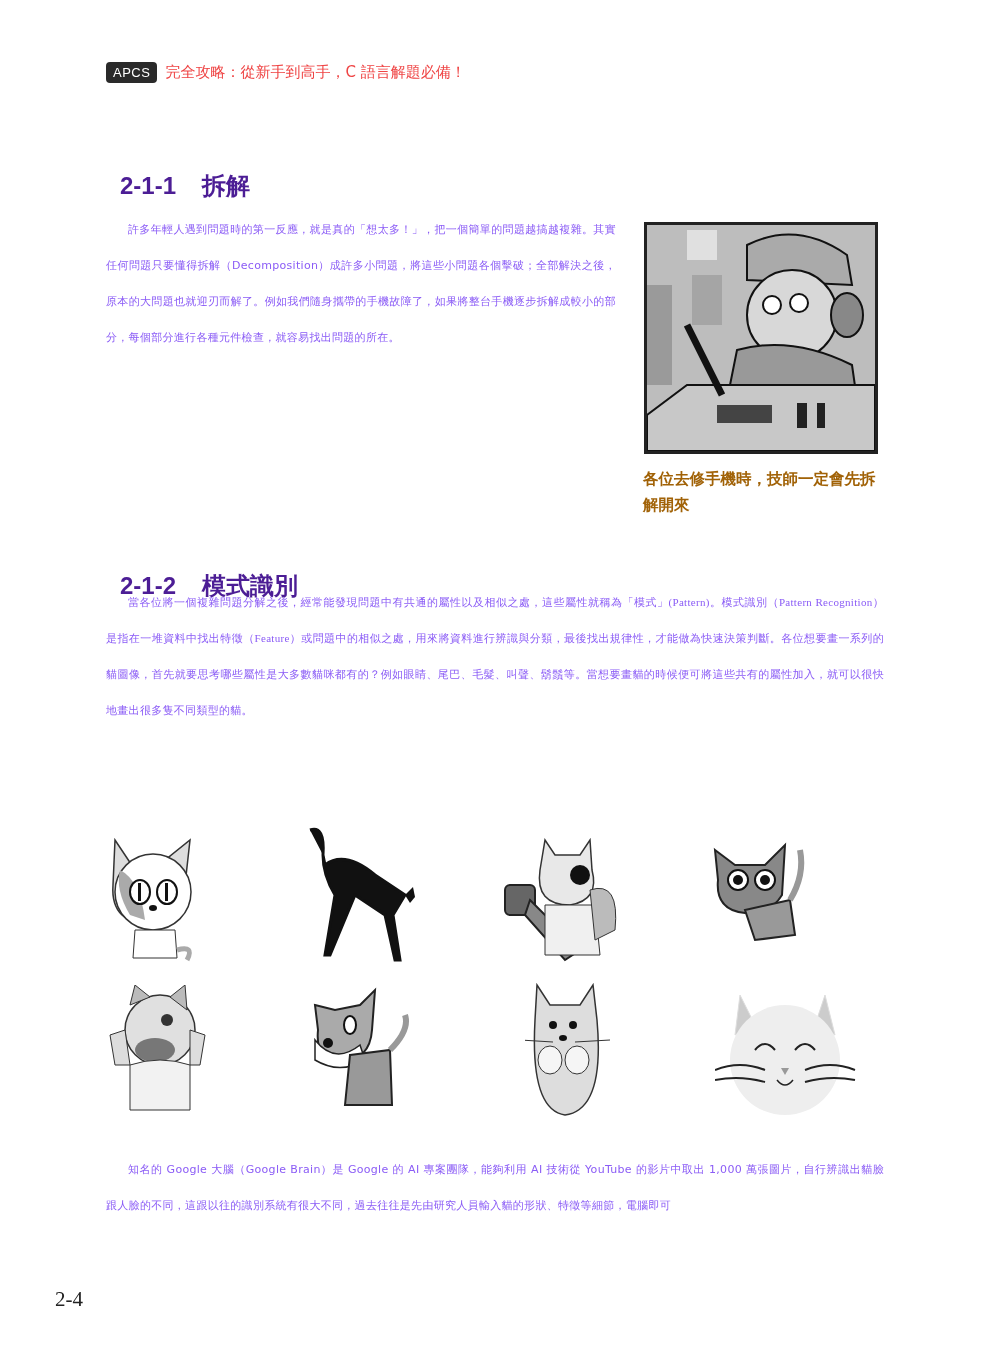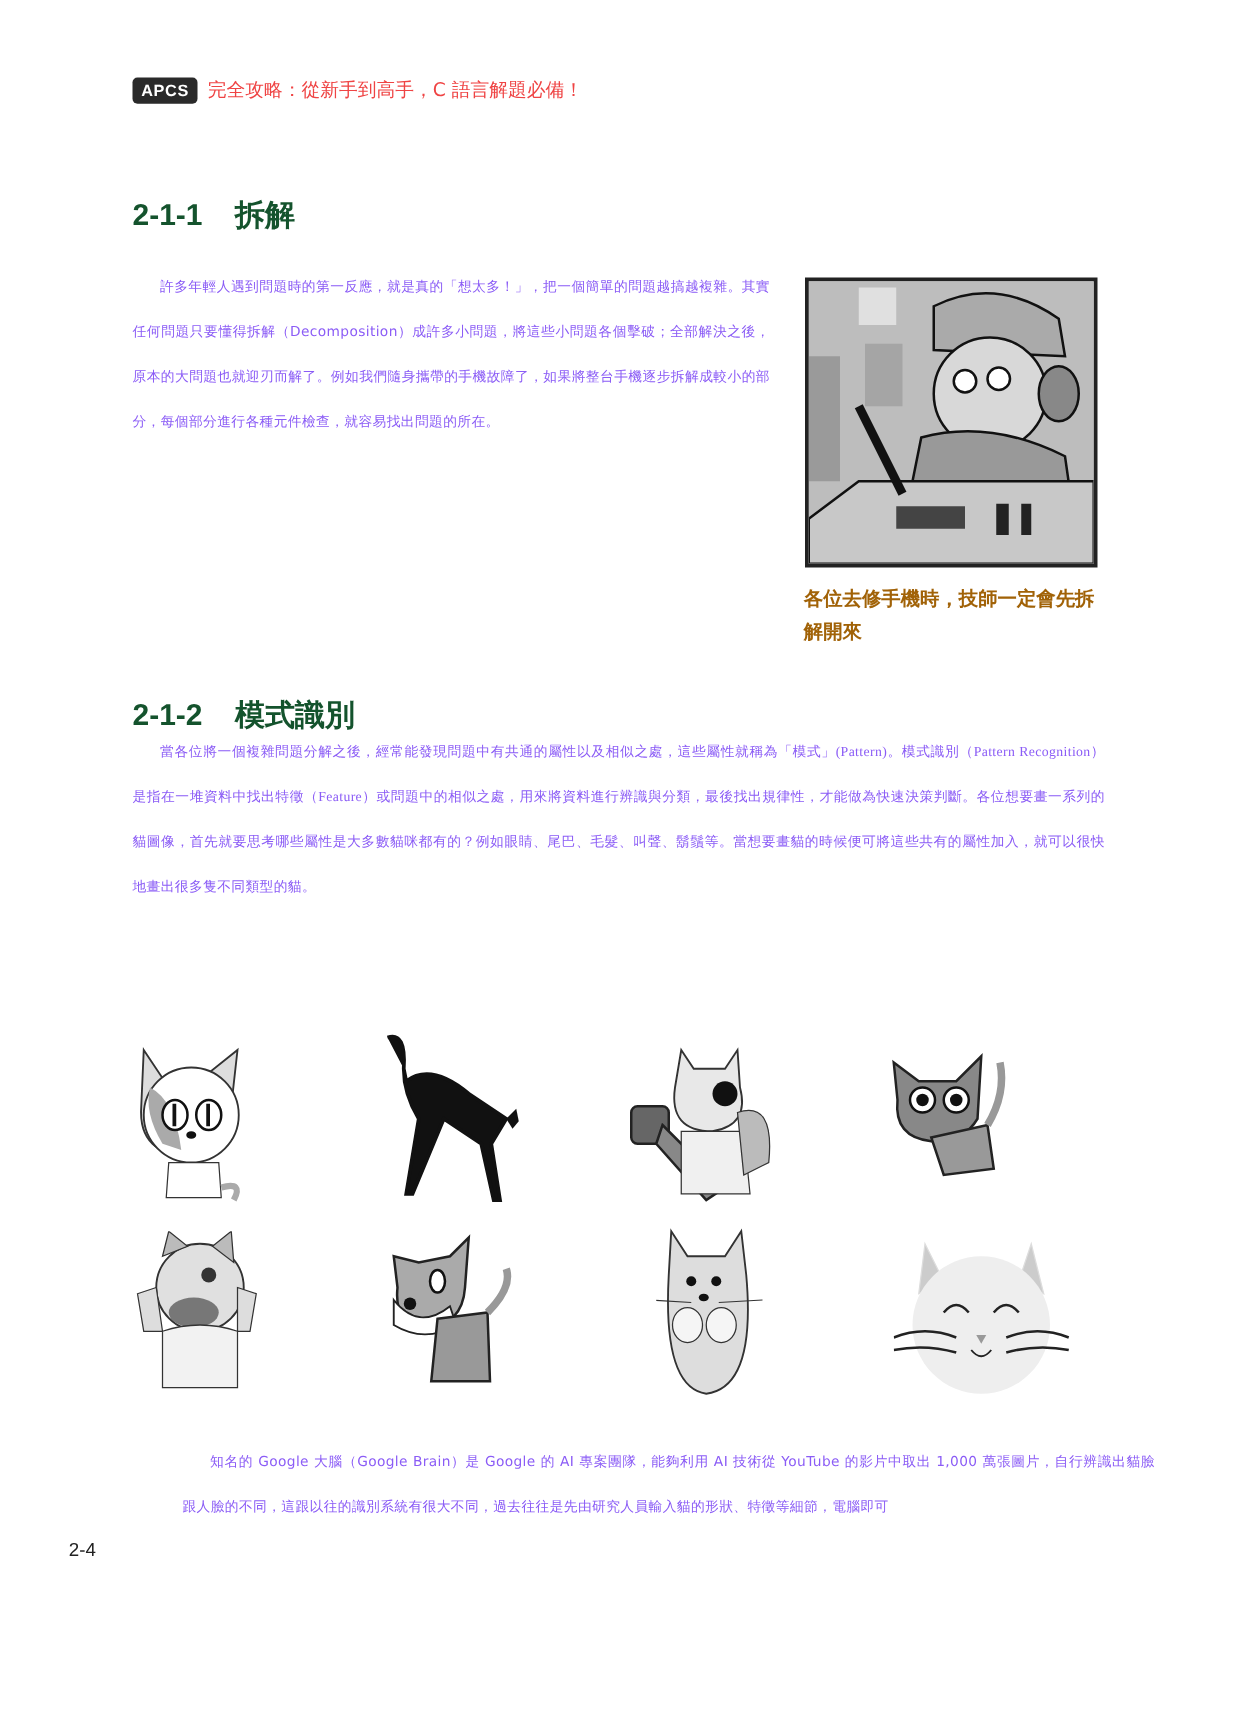--- a/index.html
+++ b/index.html
@@ -1,33 +1,33 @@
 <!DOCTYPE html>
 <html><head>
 <meta charset="utf-8">
 <style>
   html,body{margin:0;padding:0;background:#fff;}
   body{width:1000px;height:1368px;position:relative;overflow:hidden;
        font-family:"DejaVu Sans","Liberation Sans",sans-serif;color:#222;}
   .header{position:absolute;left:106px;top:62px;display:flex;align-items:center;gap:8px;}
-  .badge{background:#2a2a2a;color:#fff;font-family:"Liberation Sans",sans-serif;font-weight:bold;
+  .badge{background:#2a2a2a;color:#fff;font-family:"Liberation Sans",sans-serif;font-weight:normal;
          font-size:13px;padding:3px 7px;border-radius:4px;letter-spacing:0.5px;}
   .header-title{font-size:15px;color:#ef4444;}
-  h2{position:absolute;margin:0;font-size:24px;font-weight:bold;color:#14532d;
+  h2{position:absolute;margin:14px;font-size:24px;font-weight:bold;color:#4c1d95;
      font-family:"DejaVu Sans","Liberation Sans",sans-serif;}
   h2 .num{font-family:"Liberation Sans",sans-serif;margin-right:26px;}
   .para{position:absolute;margin:0;font-size:11px;line-height:36px;color:#8b5cf6;
         text-indent:2em;text-align:justify;letter-spacing:0.3px;}
   .figure1{position:absolute;left:644px;top:222px;width:234px;height:232px;border:3px solid #222;
            box-sizing:border-box;background:linear-gradient(180deg,#cfcfcf,#9e9e9e);overflow:hidden;}
   .caption{position:absolute;left:643px;top:466px;width:245px;font-size:15.5px;line-height:26px;
            font-weight:bold;color:#a16207;margin:0;}
   .cats{position:absolute;left:100px;top:820px;width:790px;height:320px;}
   .cat{position:absolute;width:170px;height:140px;}
-  .pagenum{position:absolute;left:55px;top:1232px;font-size:15px;font-family:Liberation Sans, sans-serif;color:#222;}
+  .pagenum{position:absolute;left:55px;top:1287px;font-size:21px;font-family:Liberation Serif, serif;color:#222;}
 </style>
 </head>
 <body>
 
 <div class="header">
   <span class="badge">APCS</span>
   <span class="header-title">完全攻略：從新手到高手，C 語言解題必備！</span>
 </div>
 
 <h2 style="left:106px;top:156px;">
@@ -144,15 +144,15 @@
       <path d="M25 15 L40 45 L20 55Z M110 15 L100 45 L120 55Z" fill="#ccc" stroke="#ddd"></path>
       <circle cx="70" cy="80" r="55" fill="#eee"></circle>
       <path d="M40 70 Q50 58 60 70 M80 70 Q90 58 100 70" fill="none" stroke="#222" stroke-width="2"></path>
       <path d="M66 88 L74 88 L70 95Z" fill="#999"></path>
       <path d="M0 90 Q25 80 50 90 M0 100 Q25 95 50 102 M90 90 Q115 80 140 90 M90 102 Q115 95 140 100" fill="none" stroke="#222" stroke-width="2"></path>
       <path d="M62 100 Q70 110 78 100" fill="none" stroke="#222" stroke-width="1.5"></path>
     </svg>
   </div>
 </div>
 
-<p class="para" style="left:106px;top:1152px;width:778px;margin-left:40px;">知名的 Google 大腦（Google Brain）是 Google 的 AI 專案團隊，能夠利用 AI 技術從 YouTube 的影片中取出 1,000 萬張圖片，自行辨識出貓臉跟人臉的不同，這跟以往的識別系統有很大不同，過去往往是先由研究人員輸入貓的形狀、特徵等細節，電腦即可</p>
+<p class="para" style="left:106px;top:1152px;width:778px;">知名的 Google 大腦（Google Brain）是 Google 的 AI 專案團隊，能夠利用 AI 技術從 YouTube 的影片中取出 1,000 萬張圖片，自行辨識出貓臉跟人臉的不同，這跟以往的識別系統有很大不同，過去往往是先由研究人員輸入貓的形狀、特徵等細節，電腦即可</p>
 
 <div class="pagenum">2-4</div>
 
 </body></html>

